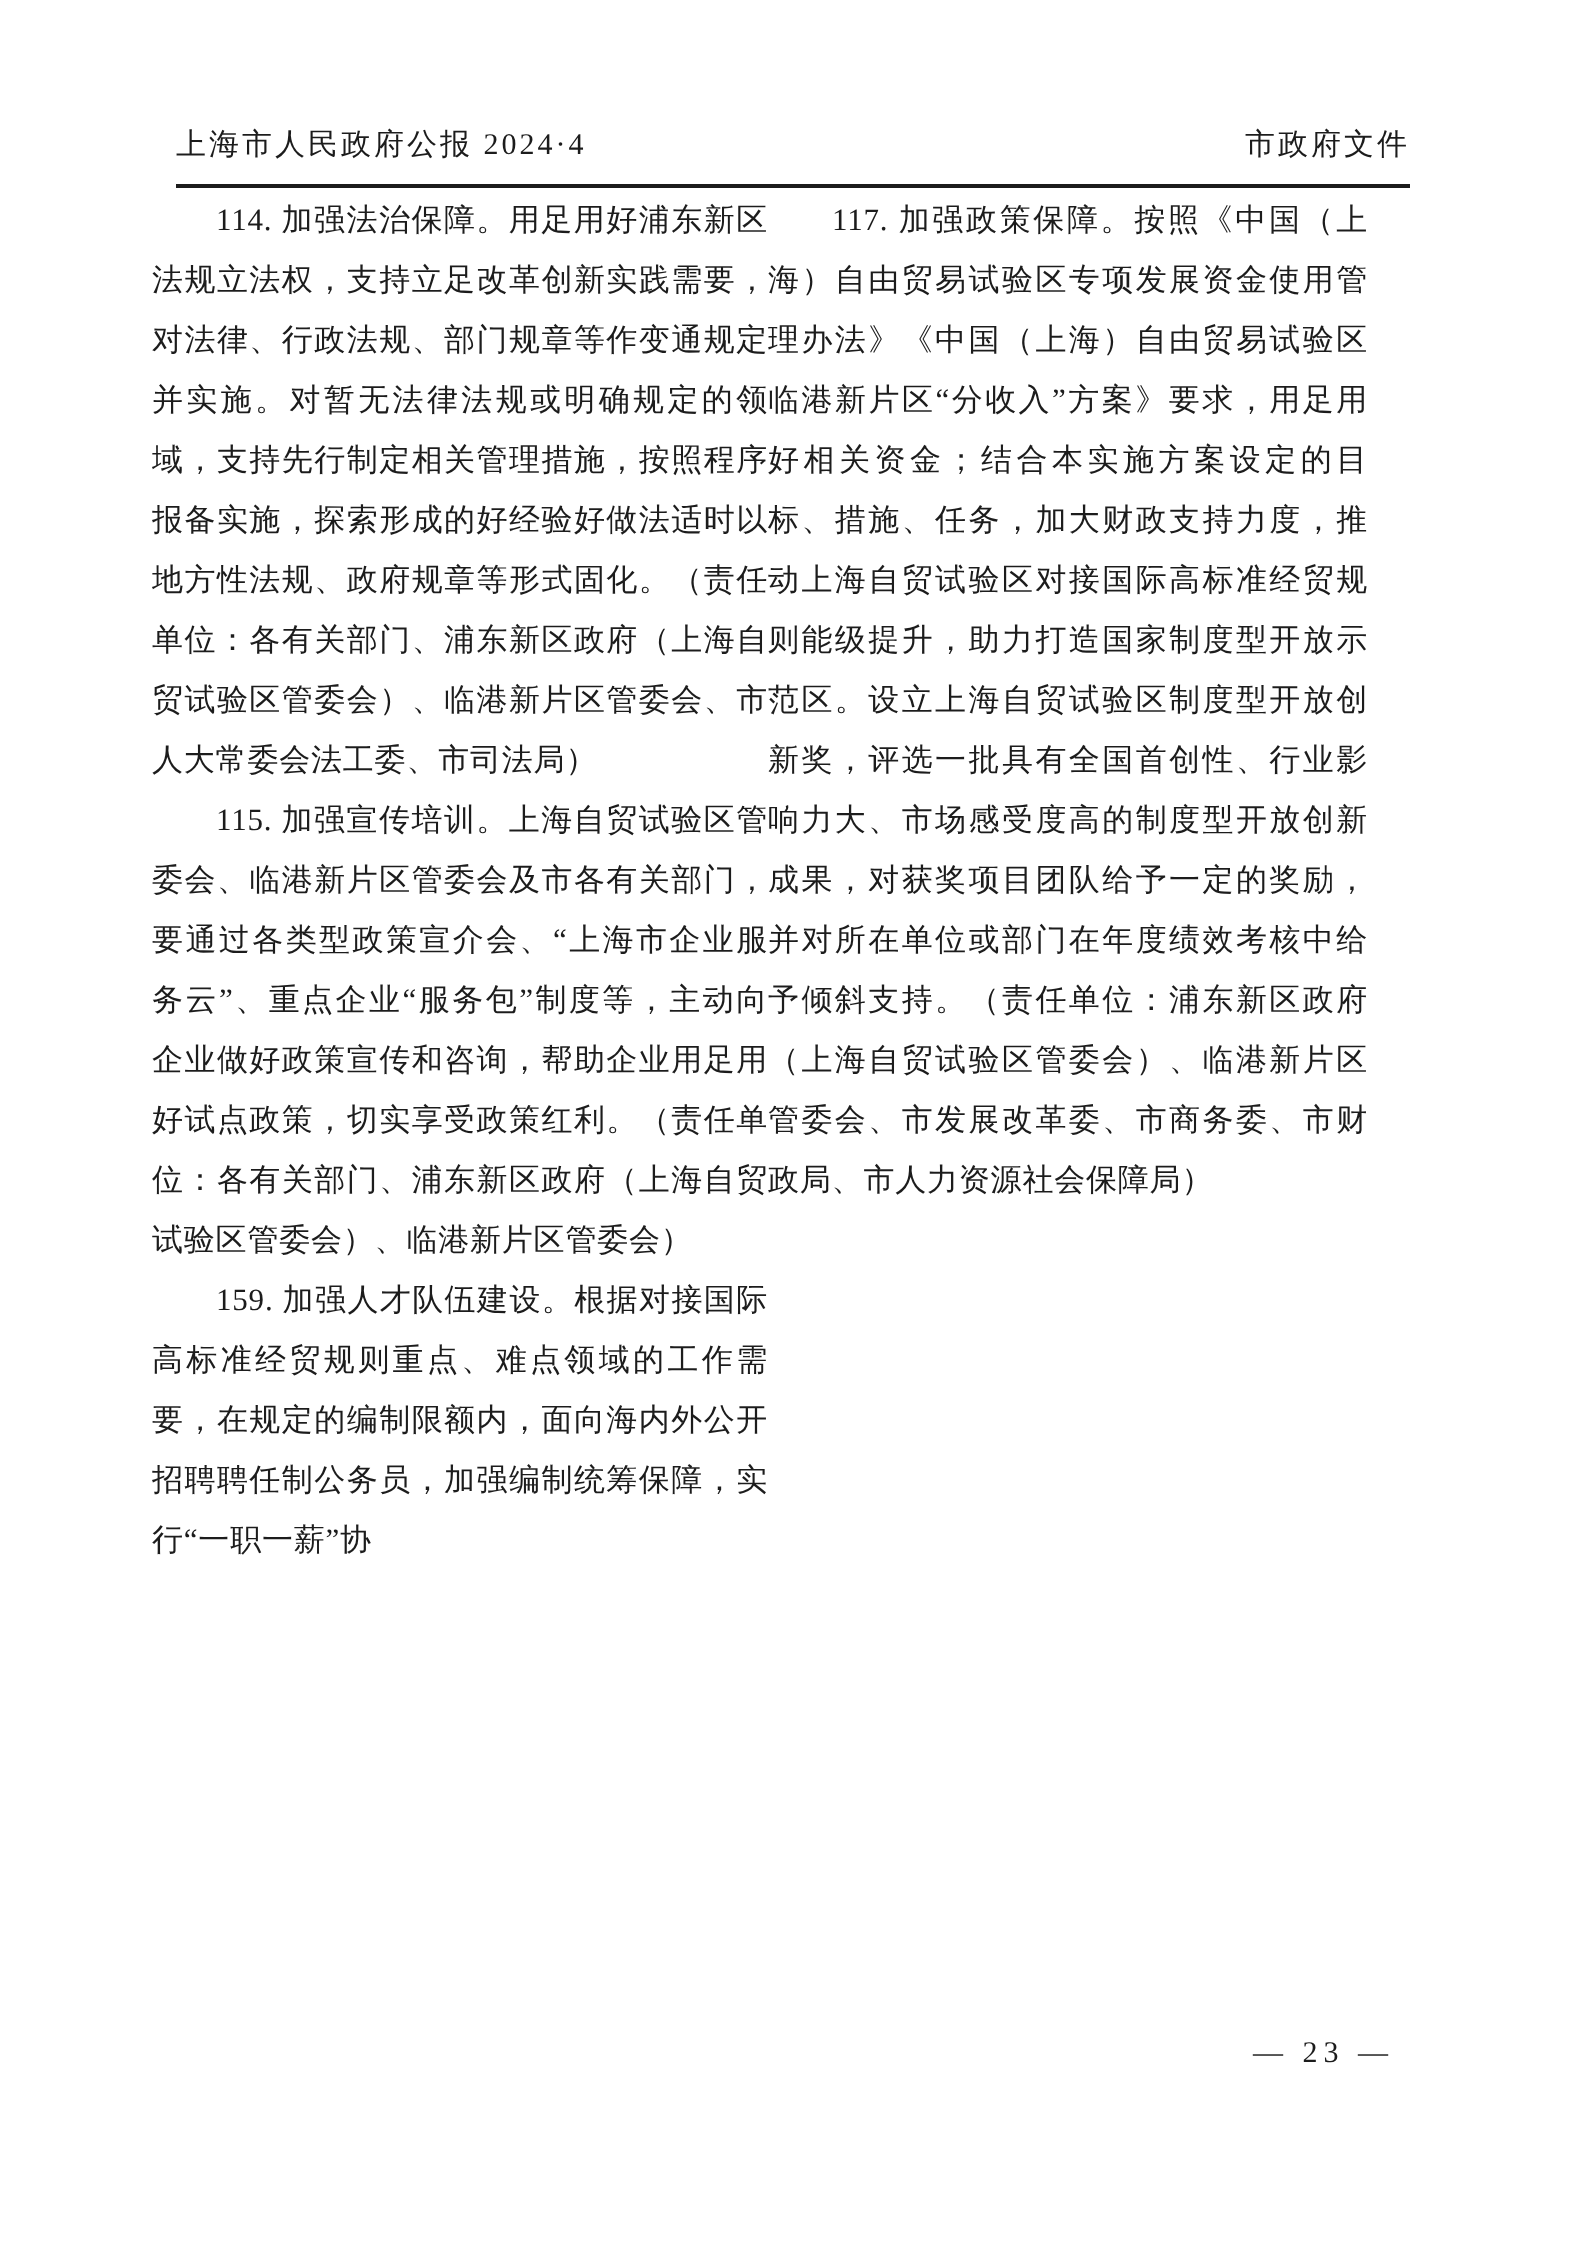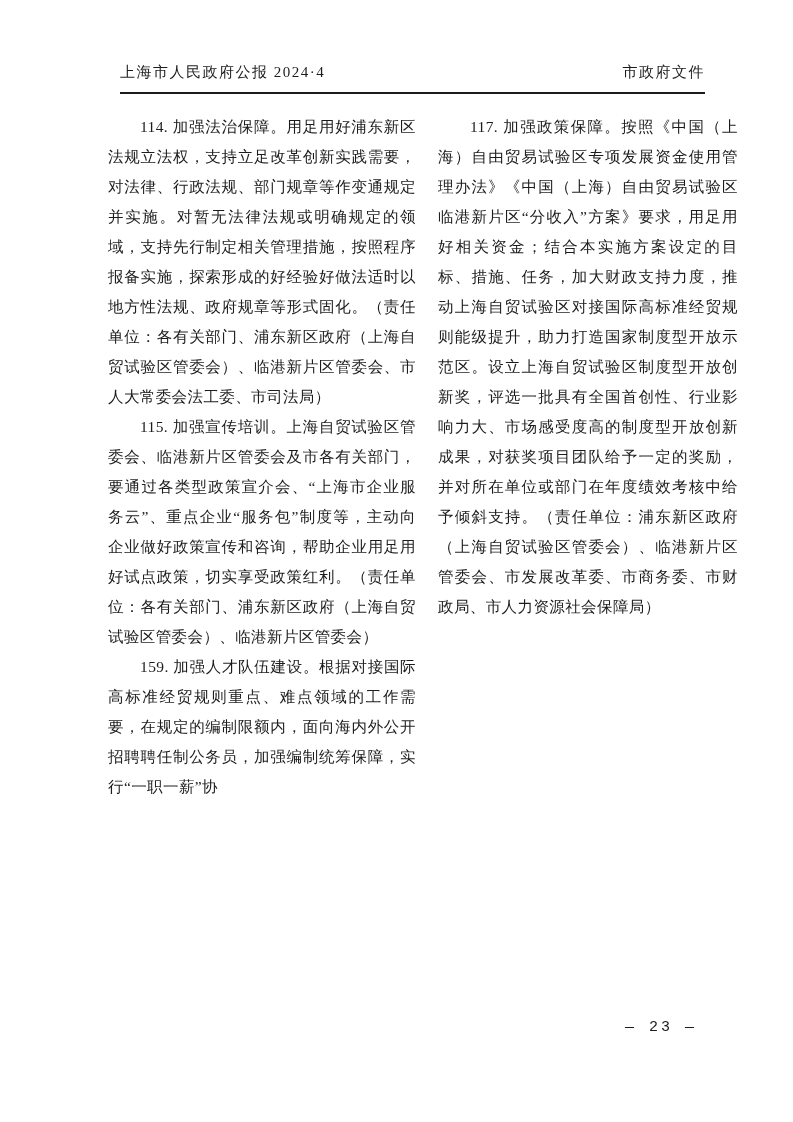--- a/index.html
+++ b/index.html
@@ -4,55 +4,55 @@
 <style>
   html, body { margin: 0; padding: 0; }
   body {
     width: 793px; height: 1122px;
     background: #ffffff;
     position: relative;
     font-family: "Liberation Serif", "DejaVu Serif", serif;
     color: #1c1c1c;
     overflow: hidden;
   }
-  .page { position: absolute; inset: 0; background: #ffffff; margin-left: 32px; }
+  .page { position: absolute; inset: 0; background: #ffffff; }
 
   .header {
     position: absolute; left: 88px; right: 88px; top: 63px;
     display: flex; justify-content: space-between; align-items: baseline;
     font-size: 15px; letter-spacing: 1.5px; color: #1c1c1c;
   }
   .rule {
     position: absolute; left: 88px; right: 88px; top: 92px;
     height: 2px; background: #1c1c1c;
   }
 
   .columns {
-    position: absolute; left: 76px; top: 112px; width: 630px;
-    display: flex; gap: 22px;
+    position: absolute; left: 76px; top: 96px; width: 630px;
+    display: flex; 
   }
   .col { flex: 0 0 auto; }
   .col-left  { width: 308px; }
   .col-right { width: 300px; }
 
   .para {
     margin: 0;
     font-size: 15.5px;
     line-height: 30px;
     text-align: justify;
     text-justify: inter-character;
     letter-spacing: 0.4px;
     color: #1c1c1c;
   }
   .para.indent { text-indent: 32px; }
 
   .footer {
     position: absolute; top: 1019px; right: 96px;
     font-size: 15px; letter-spacing: 3px; color: #1c1c1c;
-    font-family: Liberation Mono, monospace;
+    font-family: Liberation Serif, serif;
   }
 </style>
 </head>
 <body>
 
 <div class="page">
 
   <header class="header">
     <span class="h-left">上海市人民政府公报 2024·4</span>
     <span class="h-right">市政府文件</span>

